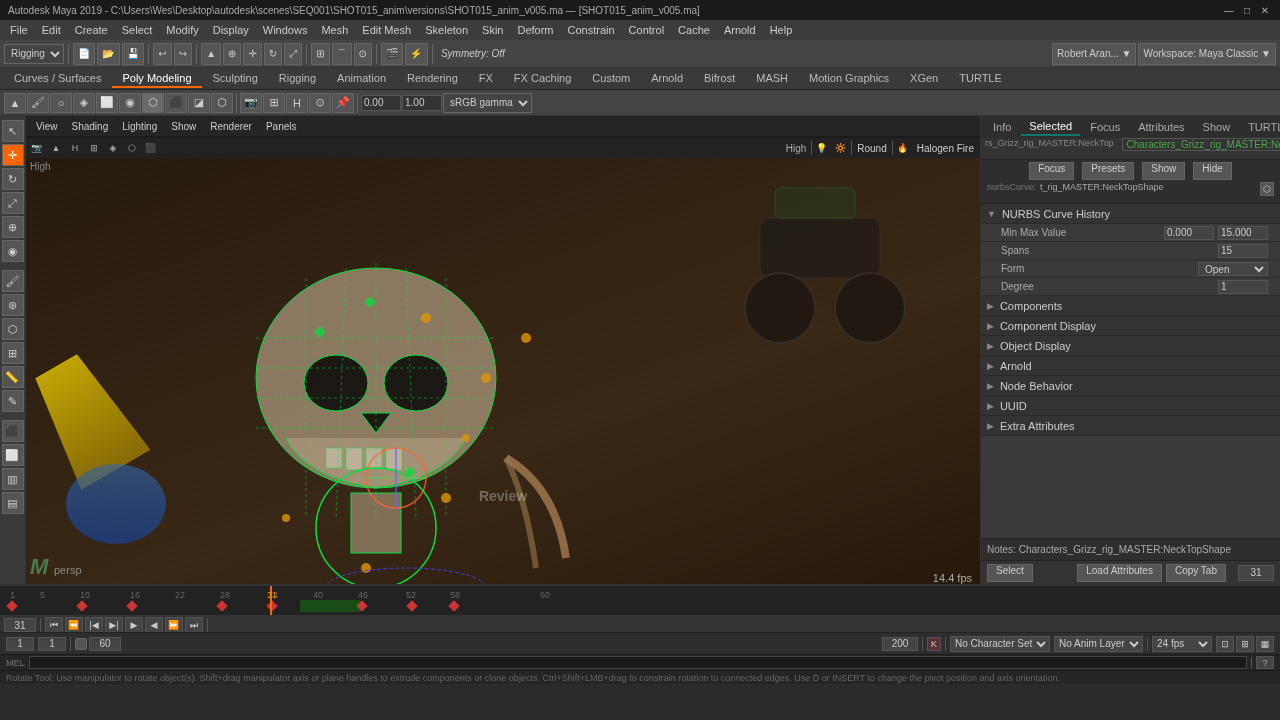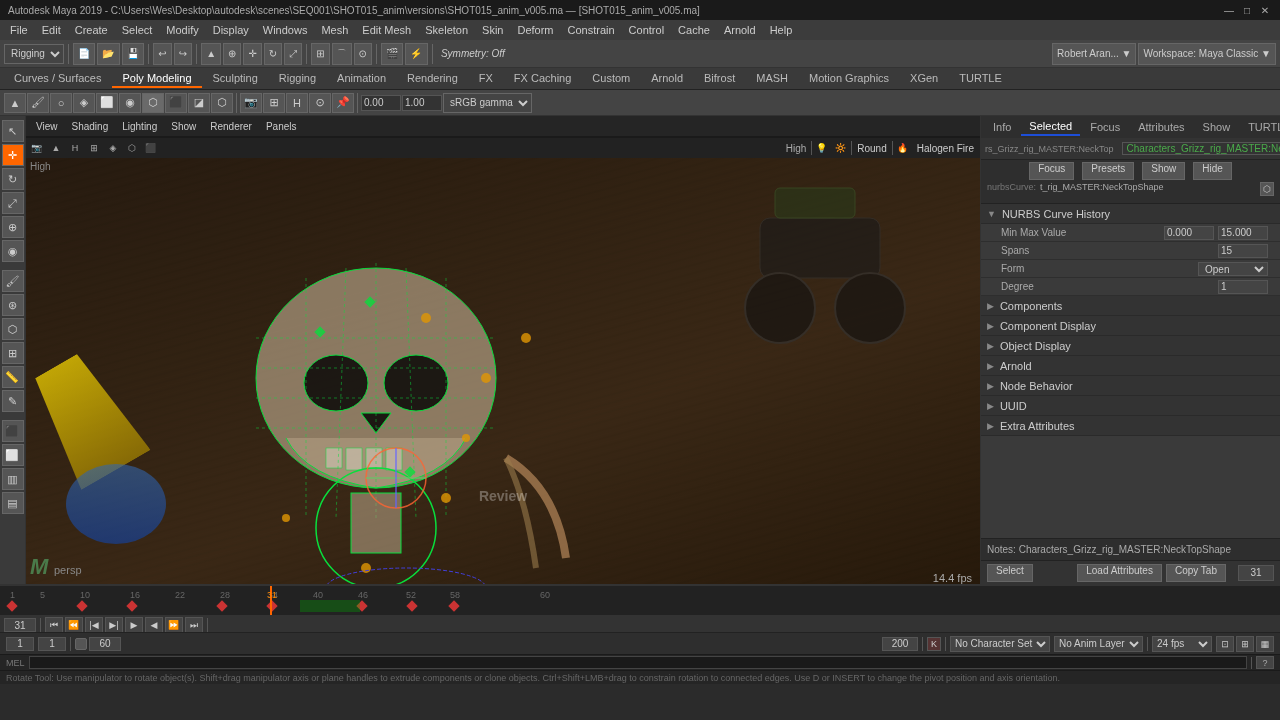--- a/index.html
+++ b/index.html
@@ -266,28 +266,28 @@
       align-items: center;
       padding: 0 4px;
       gap: 2px;
     }
     .right-tab {
       padding: 2px 8px;
       font-size: 11px;
       color: #aaa;
       cursor: pointer;
     }
-    .right-tab.active { color: #fff; border-bottom: 2px solid #1d4ed8; }
+    .right-tab.active { color: #fff; border-bottom: 2px solid #0f766e; }
 
     
     #obj-name-bar {
       height: 22px;
       background: #333;
       display: flex;
-      align-items: center;
+      align-items: flex-start;
       padding: 0 4px;
       gap: 4px;
       border-bottom: 1px solid #222;
     }
 
     
     #attr-content {
       flex: 1;
       overflow-y: auto;
       background: #3a3a3a;

